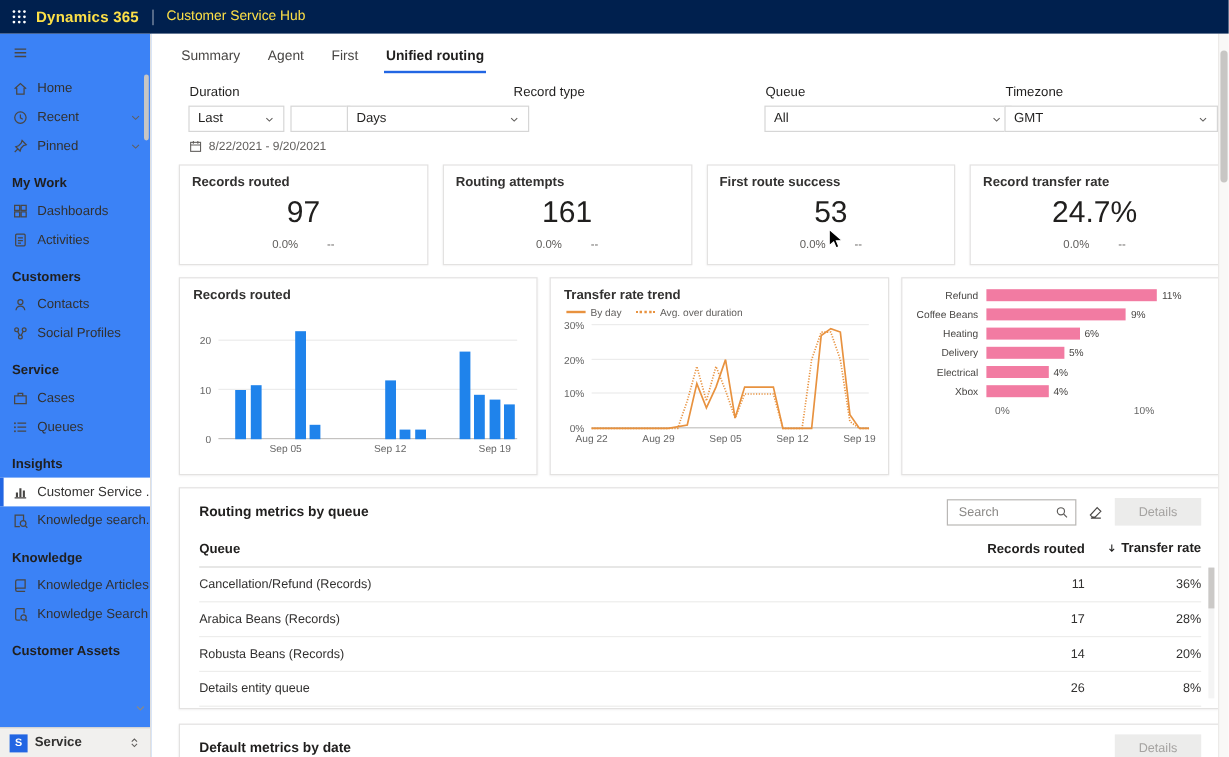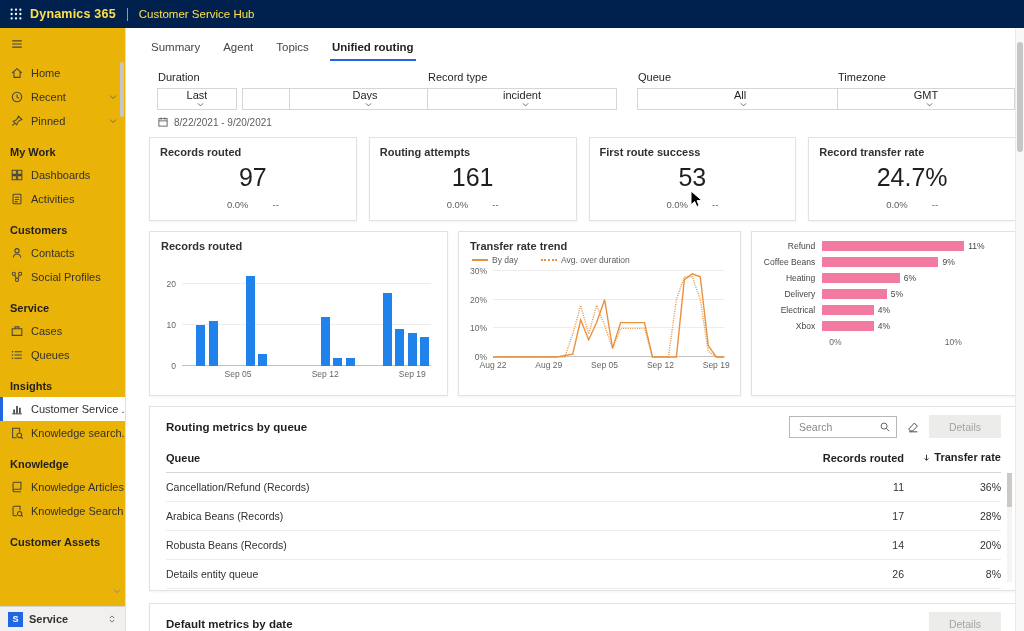--- a/index.html
+++ b/index.html
@@ -7,21 +7,21 @@
 body { width:1024px; height:631px; overflow:hidden; position:relative; font-family:"Liberation Sans",sans-serif; background:#fff; color:#201f1e; }
 
 
 .topbar { position:absolute; top:0; left:0; right:0; height:28px; background:#00204e; display:flex; align-items:center; color:#fde047; z-index:20; }
 .waffle { display:flex; padding:0 7px 0 9px; cursor:pointer; }
 .brand { font-size:12.5px; font-weight:bold; letter-spacing:.2px; }
 .tb-divider { width:1px; height:13px; background:rgba(255,255,255,.55); margin:0 11px; }
 .appname { font-size:11.5px; }
 
 
-.sidebar { position:absolute; top:28px; bottom:0; left:0; width:126px; background:#eab308; border-right:1px solid #e1dfdd; z-index:10; }
+.sidebar { position:absolute; top:28px; bottom:0; left:0; width:126px; background:#3b82f6; border-right:1px solid #e1dfdd; z-index:10; }
 .hamburger { padding:9px 0 6px 10px; cursor:pointer; }
 .nav-item { display:flex; align-items:center; height:24px; padding-left:10px; font-size:11px; color:#323130; cursor:pointer; }
 .nav-item .ni-icon { width:21px; display:flex; align-items:center; flex:none; }
 .nav-item .ni-label { flex:1; white-space:nowrap; overflow:hidden; }
 .nav-item .ni-chev { margin-right:7px; display:flex; }
 .nav-item.selected { background:#fff; border-left:3px solid #2266E3; padding-left:7px; }
 .section-header { font-size:11px; font-weight:bold; color:#201f1e; padding:13px 0 5px 10px; white-space:nowrap; }
 .side-hint { position:absolute; bottom:31px; right:3px; }
 .side-footer { position:absolute; bottom:0; left:0; right:0; height:25px; background:#f1f0ee; border-top:1px solid #d6d4d2; display:flex; align-items:center; cursor:pointer; }
 .s-badge { width:15px; height:15px; background:#2266E3; color:#fff; font-size:9px; font-weight:bold; display:flex; align-items:center; justify-content:center; margin:0 6px 0 8px; flex:none; }
@@ -33,21 +33,21 @@
 
 .main { position:absolute; top:28px; left:127px; right:0; bottom:0; background:#fff; overflow:hidden; }
 .tabs { display:flex; align-items:flex-end; gap:19px; height:33px; padding-left:22px; }
 .tab { font-size:11.5px; color:#484644; padding:0 2px 8px; cursor:pointer; white-space:nowrap; }
 .tab.active { font-weight:bold; color:#201f1e; border-bottom:2px solid #2266E3; padding-bottom:6px; }
 .content { padding:10px 8px 0 22px; }
 
 
 .filters { position:relative; height:60px; }
 .f-label { position:absolute; top:0; font-size:11px; color:#201f1e; }
-.dd { position:absolute; top:17px; height:22px; border:1px solid #d6d6d6; background:#fff; display:flex; align-items:center; padding:0 7px; font-size:11px; color:#201f1e; cursor:pointer;flex-direction:column; }
+.dd { position:absolute; top:17px; height:22px; border:1px solid #d6d6d6; background:#fff; display:flex; align-items:center; padding:0 7px; font-size:11px; color:#201f1e; cursor:pointer; }
 .dd .dd-val { flex:1; overflow:hidden; white-space:nowrap; }
 .dd .chev { display:flex; margin-left:6px; flex:none; }
 .num-input { position:absolute; top:17px; height:22px; border:1px solid #d6d6d6; background:#fff; font-size:11px; color:#201f1e; padding:0 24px; font-family:inherit; }
 .date-row { position:absolute; top:45px; left:8px; display:flex; align-items:center; gap:5px; font-size:10px; color:#605e5c; }
 
 
 .card { background:#fff; border:1px solid #e3e2e1; box-shadow:0 1px 2px rgba(0,0,0,.05); }
 .kpis { display:flex; gap:12px; margin-top:6px; }
 .kpi { flex:1; height:84px; }
 .kpi-title { padding:8px 10px 0; font-size:11px; font-weight:bold; color:#323130; white-space:nowrap; }
@@ -61,21 +61,21 @@
 
 .barplot { position:relative; margin:12px 16px 0 32px; height:102px; }
 .gl { position:absolute; left:0; right:0; height:0; border-top:1px solid #ececec; }
 .gl.base { border-top:1px solid #c4c2c0; }
 .bars { position:absolute; left:0; right:0; top:0; bottom:0; display:flex; align-items:flex-end; }
 .bar-slot { flex:1; display:flex; align-items:flex-end; justify-content:center; height:100%; }
 .bar { width:72%; background:#1f83eb; }
 .axis-ylab { position:absolute; right:100%; margin-right:6px; transform:translateY(50%); font-size:8.5px; color:#666; }
 .axis-xlab { position:absolute; top:100%; margin-top:3px; transform:translateX(-50%); font-size:8.5px; color:#666; white-space:nowrap; }
 
-.legend { display:flex; gap:23px; align-items:center; padding:3px 0 0 13px; font-size:8.5px; color:#605e5c; }
+.legend { display:flex; gap:12px; align-items:center; padding:3px 0 0 13px; font-size:8.5px; color:#605e5c; }
 .legend .li { display:flex; align-items:center; gap:4px; }
 .ls { width:16px; border-top:2px solid #e8923f; }
 .ls.dotted { border-top:2px dotted #e8923f; }
 .lineplot { position:relative; margin:6px 16px 0 34px; height:86px; }
 .lineplot svg { position:absolute; left:0; top:0; width:100%; height:100%; overflow:visible; }
 
 .skills { padding:6px 12px 0 8px; }
 .sk-row { display:flex; align-items:center; height:16px; }
 .sk-label { width:62px; text-align:right; font-size:8.5px; color:#484644; padding-right:7px; flex:none; white-space:nowrap; }
 .sk-zone { flex:1; display:flex; align-items:center; height:10px; }
@@ -288,21 +288,21 @@
           <path d="M4.5 6.5 8 3l3.5 3.5M4.5 9.5 8 13l3.5-3.5"></path>
         </svg>
       </span>
   </div>
 </aside>
 
 <main class="main">
   <nav class="tabs" id="tabs">
       <div class="tab">Summary</div>
       <div class="tab">Agent</div>
-      <div class="tab">Topics</div>
+      <div class="tab">First</div>
       <div class="tab active">Unified routing</div>
     </nav>
   <div class="content">
 
     <div class="filters">
       <span class="f-label" style="left:9px">Duration</span>
       <div class="dd" style="left:8px;width:80px">
           <span class="dd-val">Last</span>
           <span class="chev">
             <svg width="9" height="9" viewBox="0 0 16 16" fill="none" stroke="#605e5c" stroke-width="1.6">
@@ -313,28 +313,20 @@
       <input class="num-input" style="left: 93px; width: 42px;" value="30">
       <div class="dd" style="left:140px;width:152px">
           <span class="dd-val">Days</span>
           <span class="chev">
             <svg width="9" height="9" viewBox="0 0 16 16" fill="none" stroke="#605e5c" stroke-width="1.6">
               <path d="M3.5 6 8 10.5 12.5 6"></path>
             </svg>
           </span>
         </div>
       <span class="f-label" style="left:279px">Record type</span>
-      <div class="dd" style="left:278px;width:190px">
-          <span class="dd-val">incident</span>
-          <span class="chev">
-            <svg width="9" height="9" viewBox="0 0 16 16" fill="none" stroke="#605e5c" stroke-width="1.6">
-              <path d="M3.5 6 8 10.5 12.5 6"></path>
-            </svg>
-          </span>
-        </div>
       <span class="f-label" style="left:489px">Queue</span>
       <div class="dd" style="left:488px;width:206px">
           <span class="dd-val">All</span>
           <span class="chev">
             <svg width="9" height="9" viewBox="0 0 16 16" fill="none" stroke="#605e5c" stroke-width="1.6">
               <path d="M3.5 6 8 10.5 12.5 6"></path>
             </svg>
           </span>
         </div>
       <span class="f-label" style="left:689px">Timezone</span>

